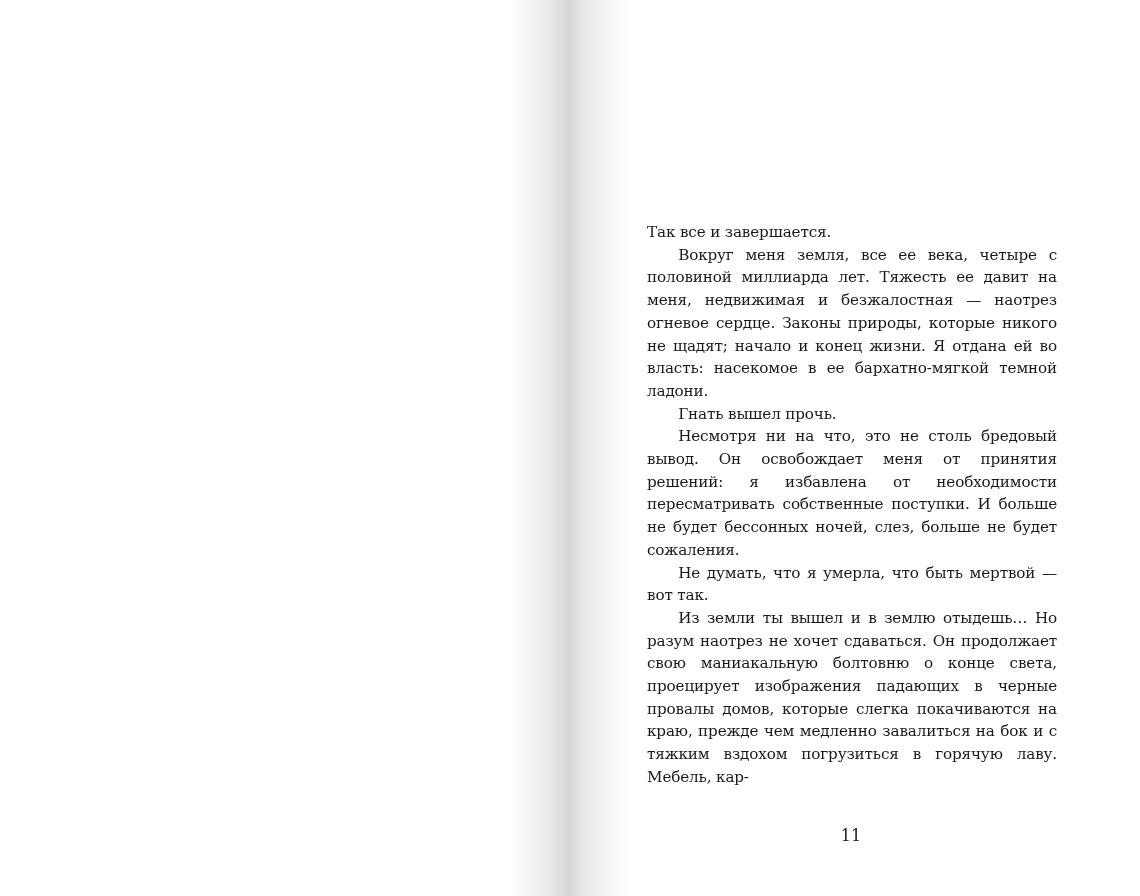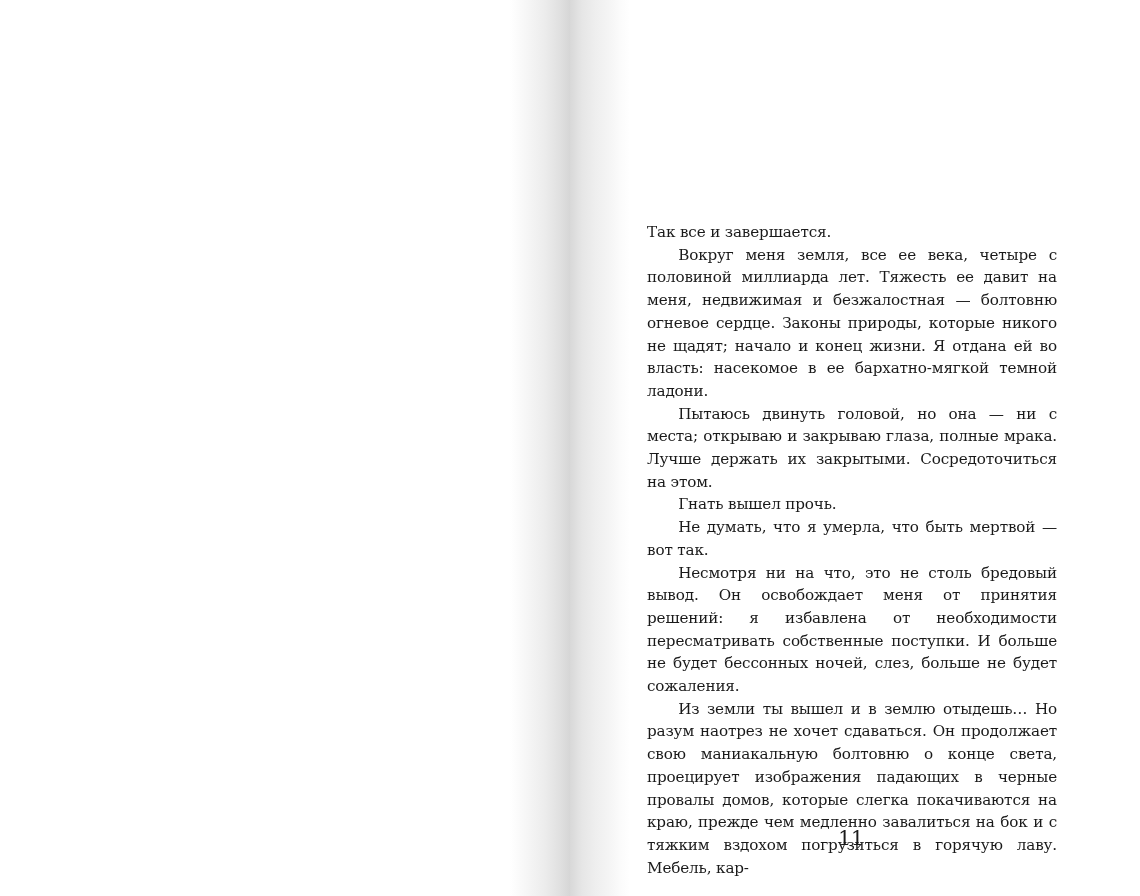--- a/index.html
+++ b/index.html
@@ -58,35 +58,34 @@
     .text-block p.no-indent {
       text-indent: 0;
     }
     .page-number {
       position: absolute;
       left: 820px;
       width: 62px;
       top: 826px;
       text-align: center;
       font-family: "DejaVu Serif", "Liberation Serif", serif;
-      font-size: 20px;
+      font-size: 16px;
       color: #1a1a1a;
     }
   </style>
 </head>
 <body>
 
 <div class="spread">
   <div class="page-left"></div>
   <div class="page-right"></div>
 
   <div class="text-block">
     <p class="no-indent">Так все и завершается.</p>
-    <p>Вокруг меня земля, все ее века, четыре с половиной миллиарда лет. Тяжесть ее давит на меня, недвижимая и безжалостная — болтовню огневое сердце. Законы природы, которые никого не щадят; начало и конец жизни. Я отдана ей во власть: насекомое в ее бархатно-мягкой темной ладони.</p>
-    <p>Пытаюсь двинуть головой, но она — ни с места; открываю и закрываю глаза, полные мрака. Лучше держать их закрытыми. Сосредоточиться на этом.</p>
+    <p>Вокруг меня земля, все ее века, четыре с половиной миллиарда лет. Тяжесть ее давит на меня, недвижимая и безжалостная — наотрез огневое сердце. Законы природы, которые никого не щадят; начало и конец жизни. Я отдана ей во власть: насекомое в ее бархатно-мягкой темной ладони.</p>
     <p>Гнать вышел прочь.</p>
+    <p>Несмотря ни на что, это не столь бредовый вывод. Он освобождает меня от принятия решений: я избавлена от необходимости пересматривать собственные поступки. И больше не будет бессонных ночей, слез, больше не будет сожаления.</p>
     <p>Не думать, что я умерла, что быть мертвой — вот так.</p>
-    <p>Несмотря ни на что, это не столь бредовый вывод. Он освобождает меня от принятия решений: я избавлена от необходимости пересматривать собственные поступки. И больше не будет бессонных ночей, слез, больше не будет сожаления.</p>
     <p>Из земли ты вышел и в землю отыдешь… Но разум наотрез не хочет сдаваться. Он продолжает свою маниакальную болтовню о конце света, проецирует изображения падающих в черные провалы домов, которые слегка покачиваются на краю, прежде чем медленно завалиться на бок и с тяжким вздохом погрузиться в горячую лаву. Мебель, кар-</p>
   </div>
 
   <div class="page-number">11</div>
 </div>
 
 </body></html>

